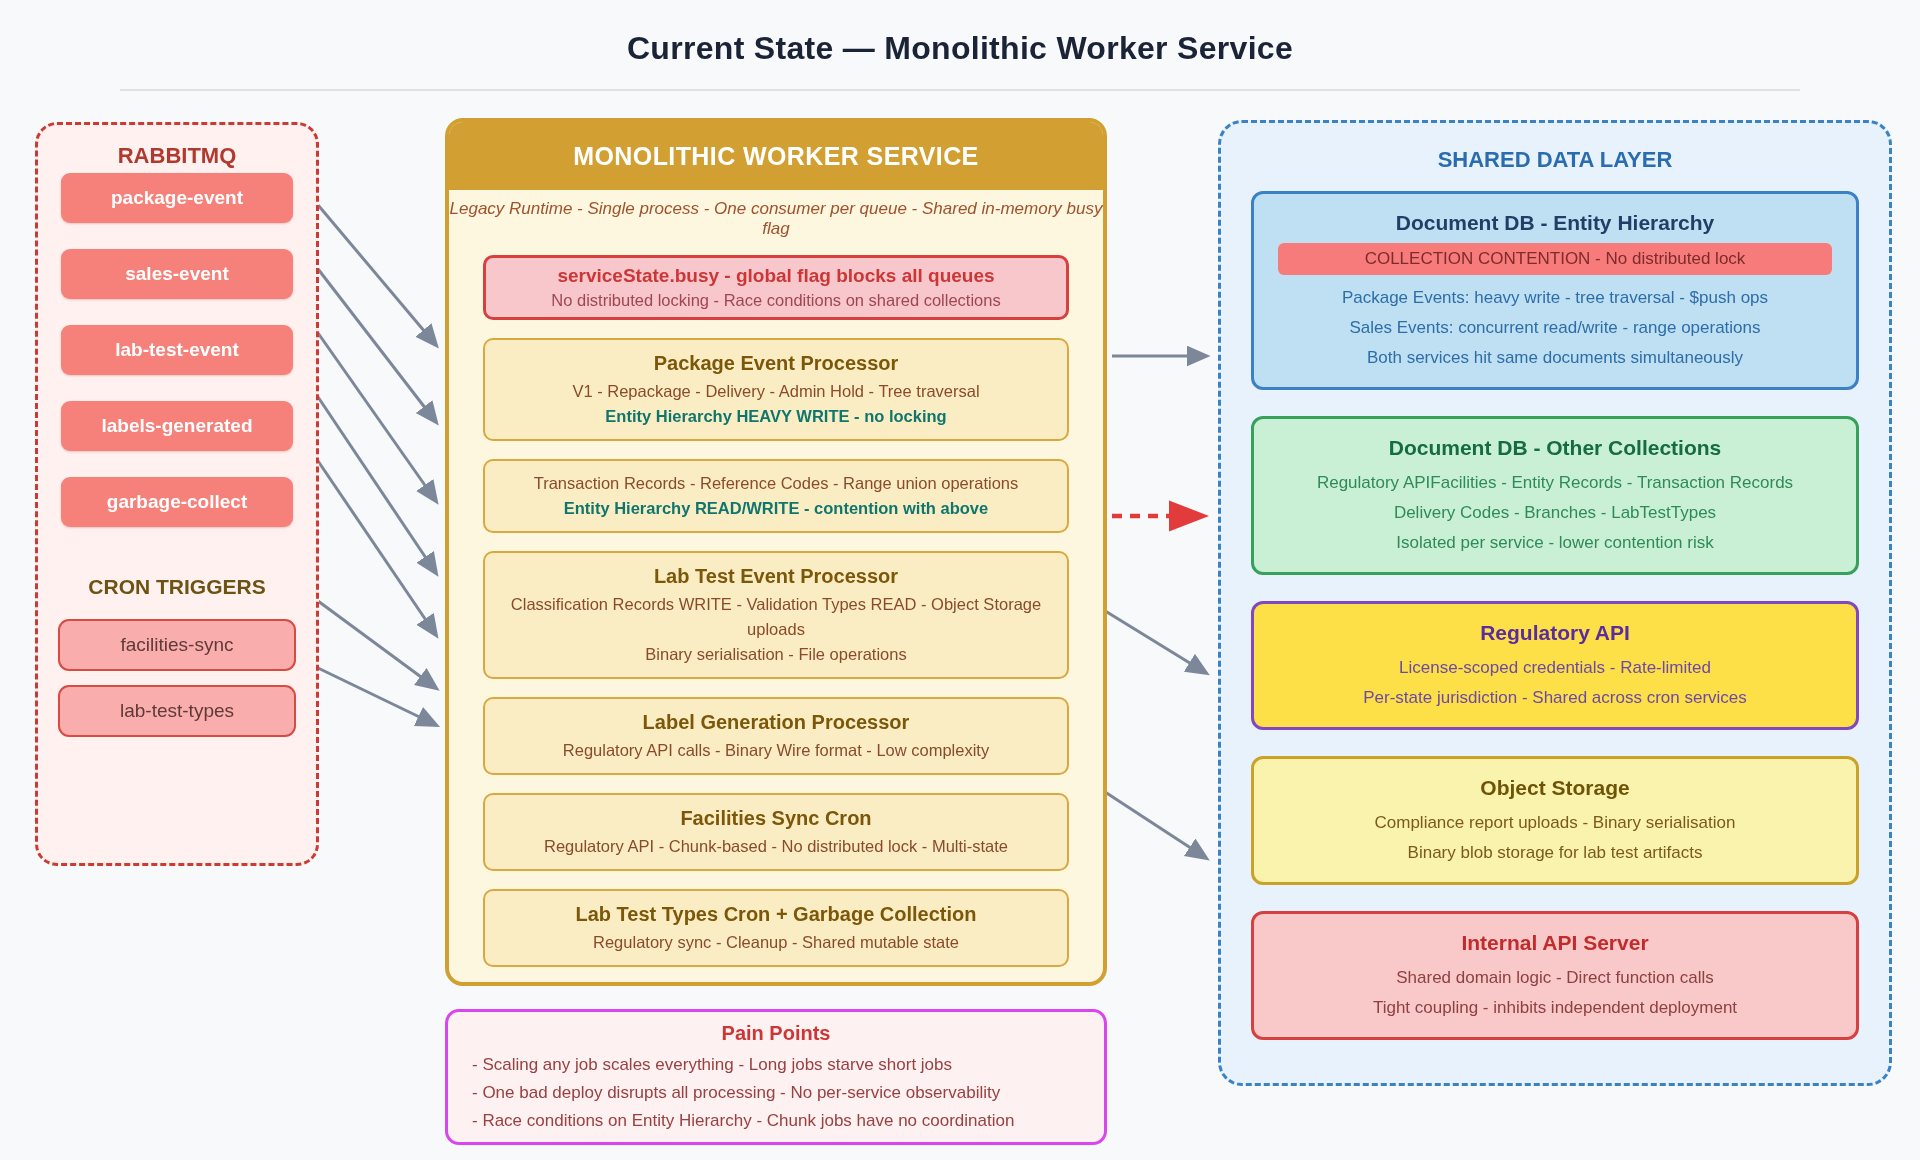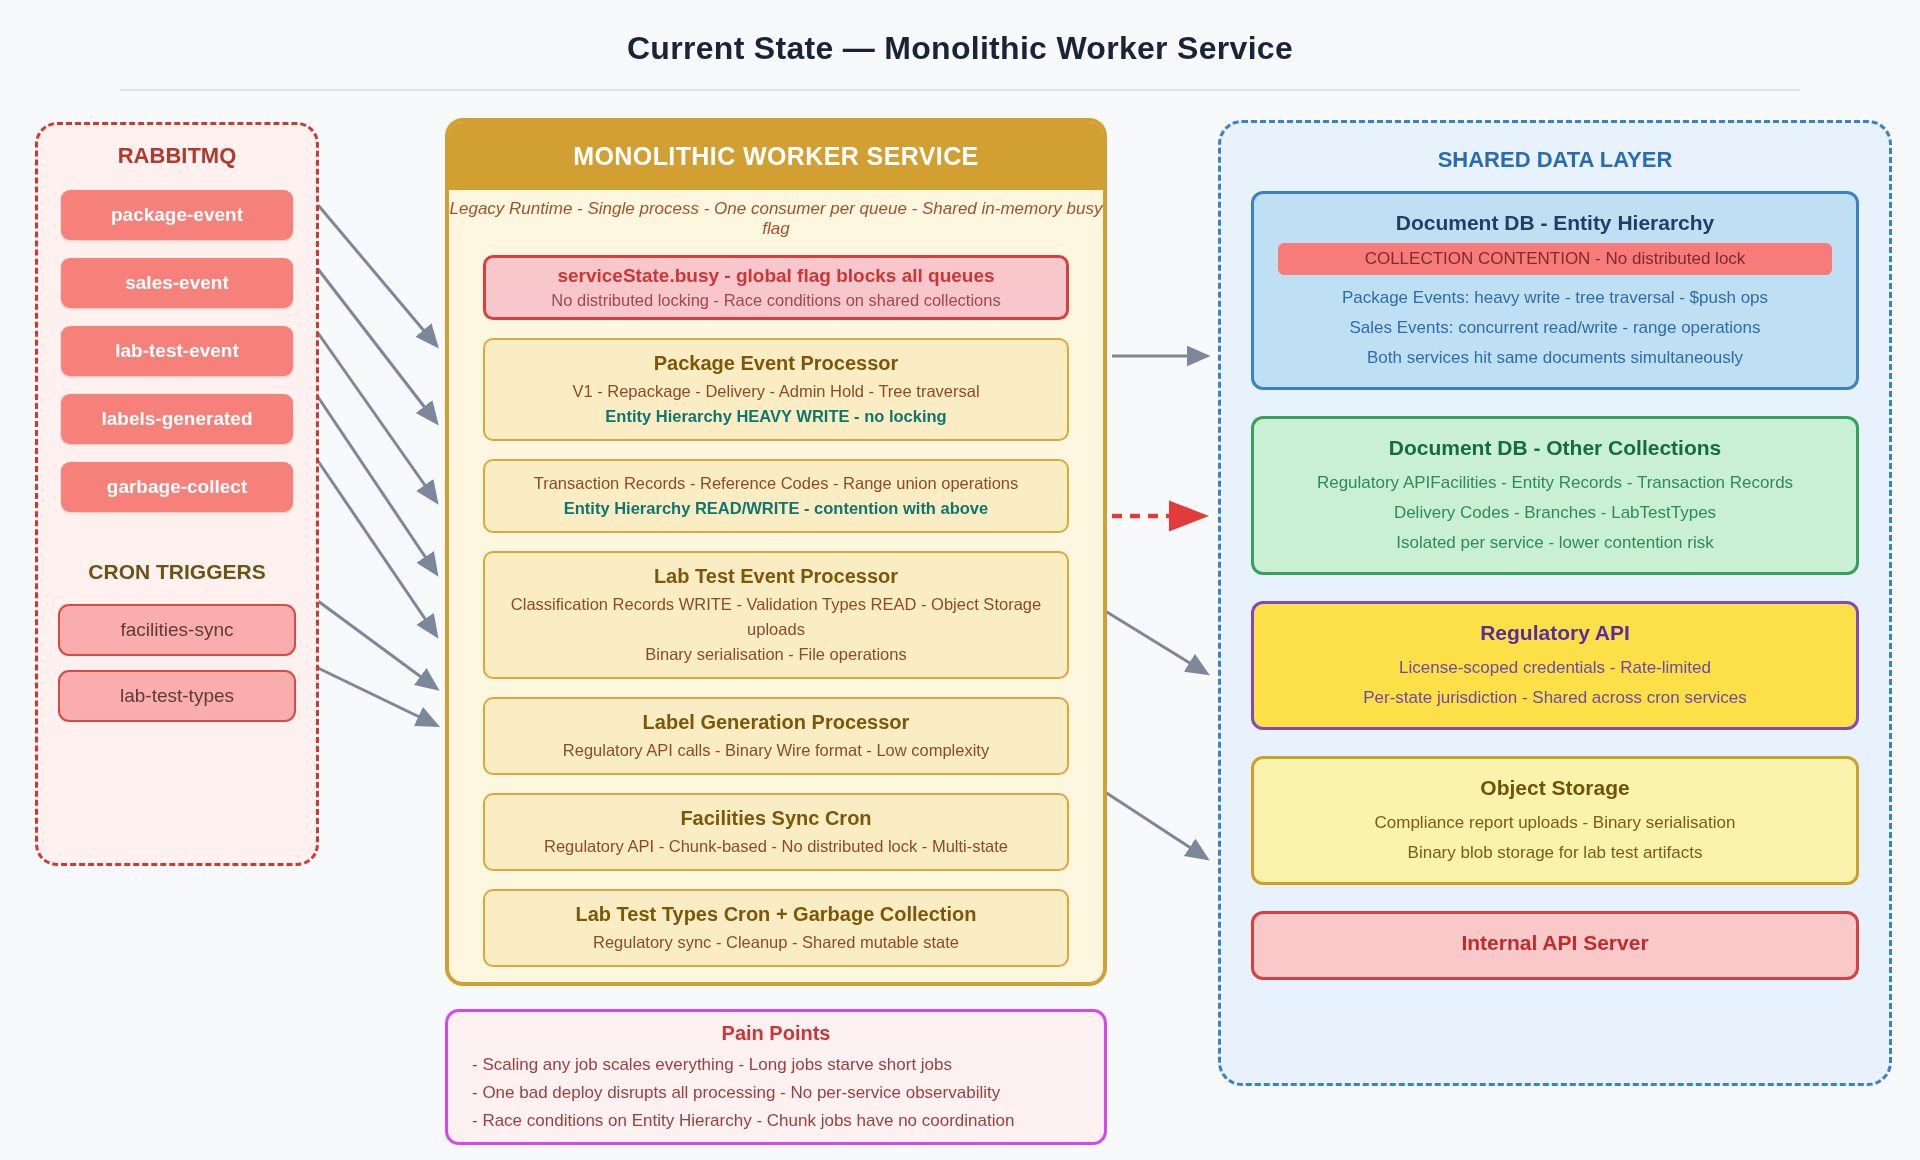--- a/index.html
+++ b/index.html
@@ -25,21 +25,21 @@
 
   
   .panel-left {
     position:absolute; left:35px; top:122px; width:284px; height:744px;
     background:#FEF1EF; border:3px dashed #CC3B33; border-radius:22px;
     z-index:2; display:flex; flex-direction:column; align-items:center;
   }
   .panel-left .panel-title {
     margin-top:18px; font-size:22px; font-weight:bold; color:#B03A2E;
   }
-  .queue-list { margin-top:21px; display:flex; flex-direction:column; gap:18px; width:232px; }
+  .queue-list { margin-top:4px; display:flex; flex-direction:column; gap:26px; width:232px; }
   .queue-pill {
     height:50px; border-radius:9px; background:#F5817A;
     color:#FFFFFF; font-size:19px; font-weight:bold;
     display:flex; align-items:center; justify-content:center;
     box-shadow:0 1px 2px rgba(180,60,50,0.25);
   }
   .cron-title { margin-top:48px; font-size:21px; font-weight:bold; color:#6E5214; }
   .cron-list { margin-top:20px; display:flex; flex-direction:column; gap:14px; width:238px; }
   .cron-pill {
     height:52px; border-radius:11px; background:#F9ADAD; border:2.5px solid #D84B44;
@@ -283,15 +283,19 @@
 
         <div>
           <div class="line">Compliance report uploads - Binary serialisation</div>
           <div class="line">Binary blob storage for lab test artifacts</div>
         </div>
       </div>
 
       <div class="shared-box theme-red">
         <div class="box-title">Internal API Server</div>
 
+        <div>
+          <div class="line">Shared domain logic - Direct function calls</div>
+          <div class="line">Tight coupling - inhibits independent deployment</div>
+        </div>
       </div>
     </div>
 </div>
 
 </body></html>

